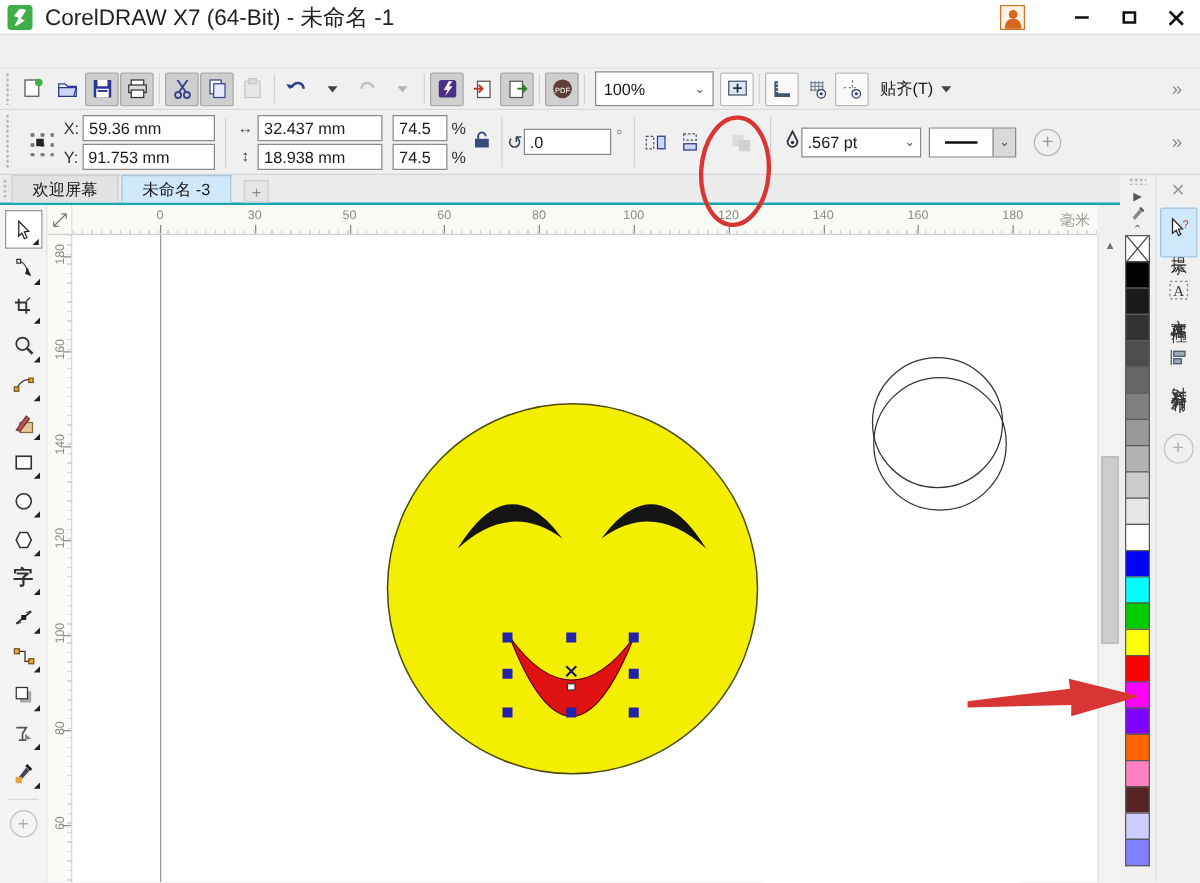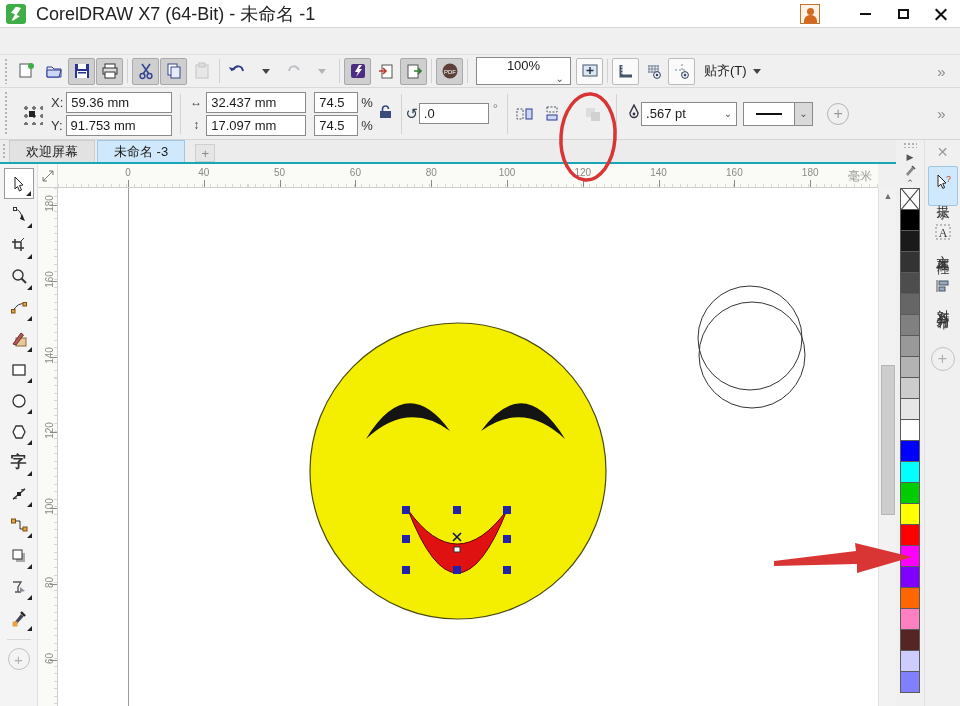--- a/index.html
+++ b/index.html
@@ -42,21 +42,21 @@
   .tbtn.boxed { border-color:#bbb; background:#fafafa; }
   .tbtn.disabled { opacity:.35; }
   .tsep { width:1px; height:24px; background:#d2d2d2; margin:0 3px; flex:0 0 auto; }
   .ddarrow { width:0; height:0; border-left:4px solid transparent; border-right:4px solid transparent; border-top:5px solid #444; }
   .chevrons { color:#8a8a8a; font-size:15px; letter-spacing:-2px; }
 
   #toolbar { left:0; top:54px; width:960px; height:34px; background:#f0f0f0;
     border-top:1px solid #e2e2e2; border-bottom:1px solid #dadada;
     display:flex; align-items:center; padding-left:2px; gap:1px; }
   #zoom-select { width:95px; height:28px; border:1px solid #8a8a8a; background:#fff;
-    display:flex; align-items:center; padding:0 6px; font-size:13px; margin:0 4px;flex-direction:column; }
+    display:flex; align-items:center; padding:0 6px; font-size:13px; margin:0 4px; }
   #zoom-select .sel-arrow { margin-left:auto; color:#555; font-size:10px; }
   #snap-btn { display:flex; align-items:center; gap:6px; padding:0 8px; font-size:13px; }
 
   
   #propbar { left:0; top:88px; width:960px; height:52px; background:#f0f0f0;
     border-bottom:1px solid #d5d5d5; display:flex; align-items:center; padding-left:2px; }
   .pfield { height:21px; border:1px solid #8a8a8a; background:#fff; display:flex;
     align-items:center; padding:0 4px; font-size:13px; }
   .pcol { display:flex; flex-direction:column; gap:2px; }
   .prow { display:flex; align-items:center; gap:3px; }
@@ -329,21 +329,21 @@
     <div class="pcol">
       <div class="prow">
         <span class="picon">↔</span>
         <div class="pfield" style="width:100px">
             <span>32.437 mm</span>
           </div>
       </div>
       <div class="prow">
         <span class="picon">↕</span>
         <div class="pfield" style="width:100px">
-            <span>17.097 mm</span>
+            <span>18.938 mm</span>
           </div>
       </div>
     </div>
     <div class="pcol" style="margin-left:8px;">
       <div class="prow">
         <div class="pfield" style="width:44px">
             <span>74.5</span>
           </div>
         <span class="plabel">%</span>
       </div>
@@ -534,21 +534,21 @@
   <div id="ruler-corner" class="abs">
     <svg width="12" height="12">
         <path d="M1 11 L11 1 M1 11 l4 0 M1 11 l0 -4 M11 1 l-4 0 M11 1 l0 4" stroke="#777" fill="none"></path>
       </svg>
   </div>
   <div id="hruler" class="abs">
     <span id="hruler-unit">毫米</span>
   <div class="hr-tick" style="left: 70px;"></div>
       <span class="hr-num" style="left: 70px;">0</span>
       <div class="hr-tick" style="left: 145.8px;"></div>
-      <span class="hr-num" style="left: 145.8px;">40</span>
+      <span class="hr-num" style="left: 145.8px;">30</span>
       <div class="hr-tick" style="left: 221.6px;"></div>
       <span class="hr-num" style="left: 221.6px;">50</span>
       <div class="hr-tick" style="left: 297.4px;"></div>
       <span class="hr-num" style="left: 297.4px;">60</span>
       <div class="hr-tick" style="left: 373.2px;"></div>
       <span class="hr-num" style="left: 373.2px;">80</span>
       <div class="hr-tick" style="left: 449px;"></div>
       <span class="hr-num" style="left: 449px;">100</span>
       <div class="hr-tick" style="left: 524.8px;"></div>
       <span class="hr-num" style="left: 524.8px;">120</span>

